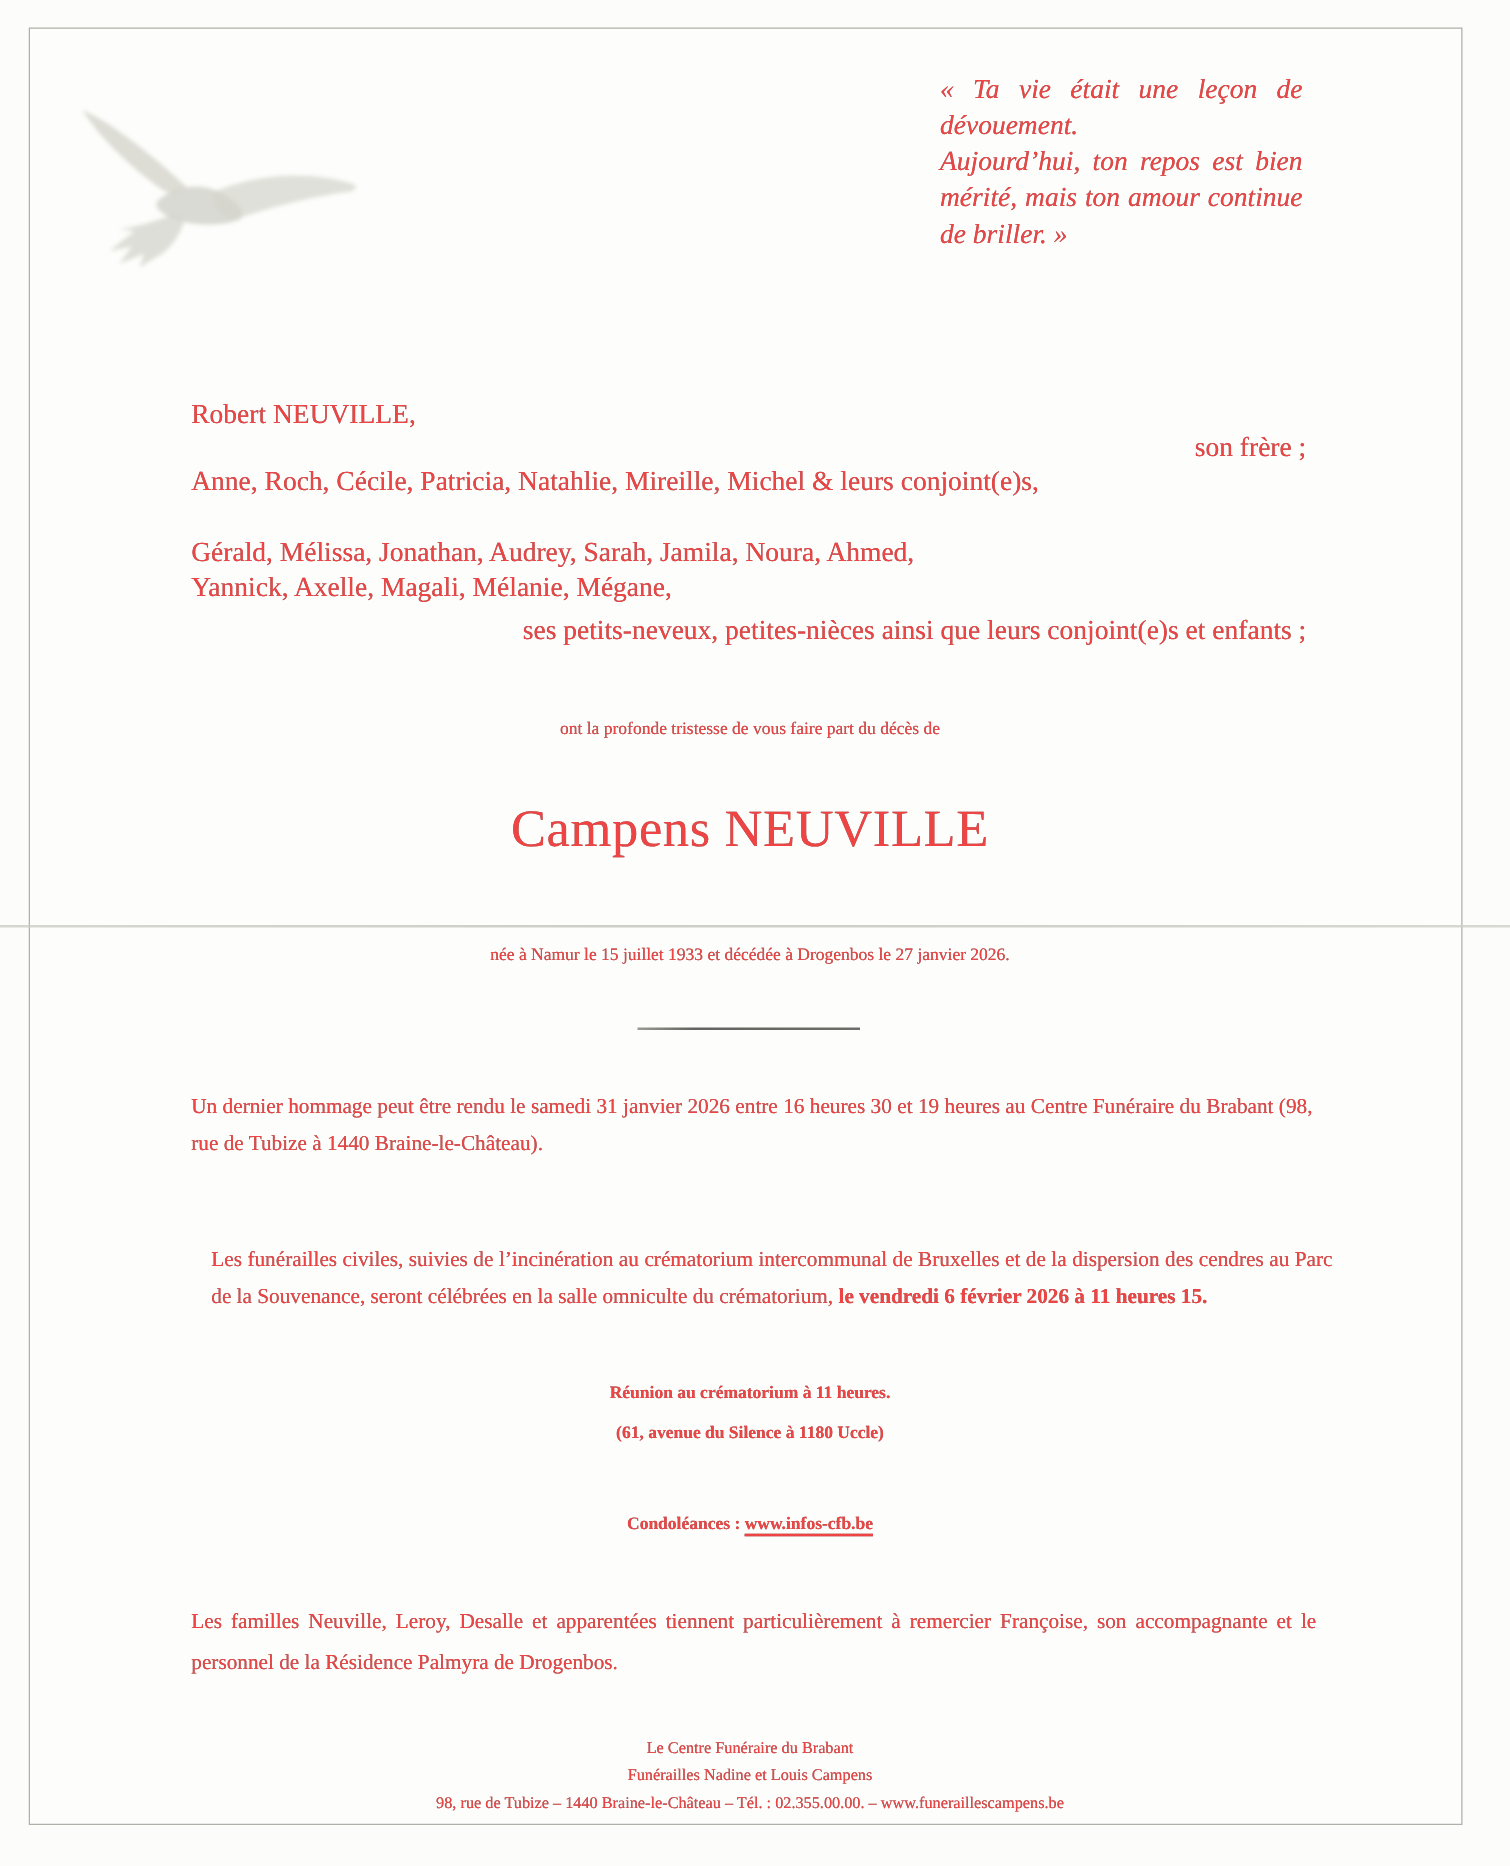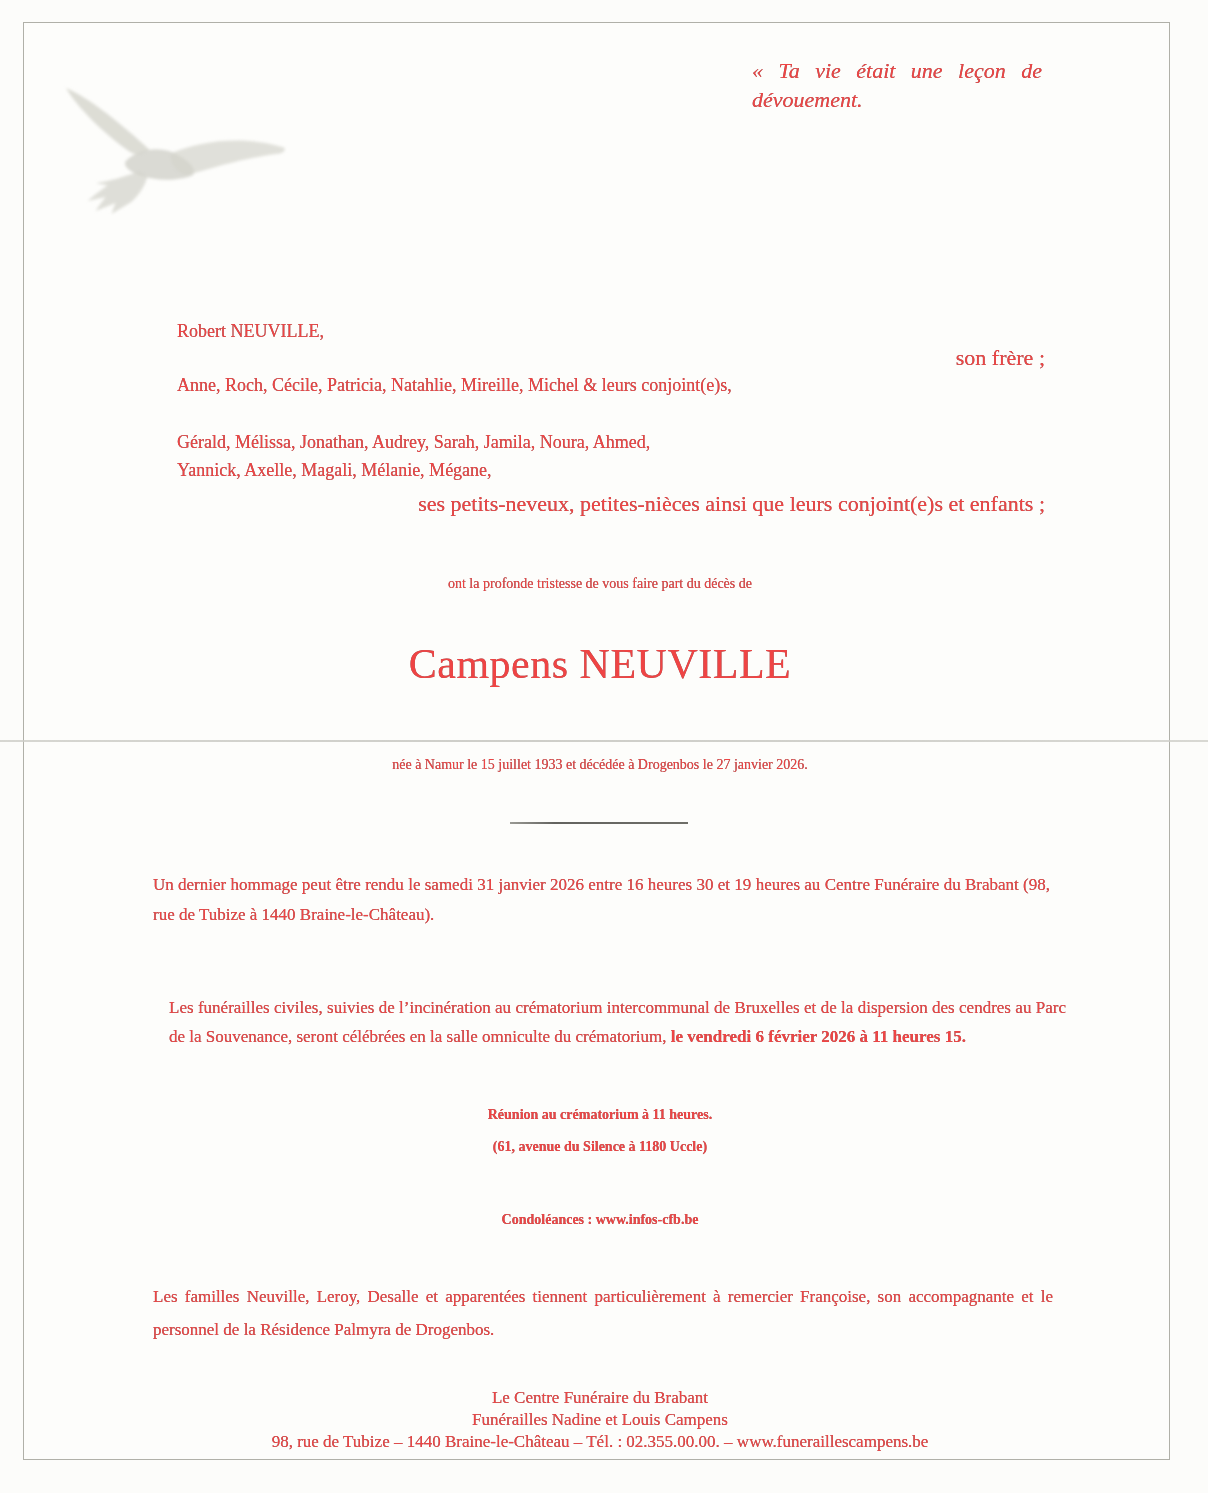--- a/index.html
+++ b/index.html
@@ -43,24 +43,23 @@
     left: 752px; top: 56px;
     width: 290px;
     font-style: italic;
     font-size: 22px;
     line-height: 29px;
     text-align: justify;
   }
   .quote p { margin: 0; }
   .bodyline {
     position: absolute;
-    font-size: 18px;
+    font-size: 22px;
     line-height: 28px;
     white-space: nowrap;
-    margin-left: 24px;
   }
   .rightline {
     position: absolute;
     left: 153px;
     width: 892px;
     font-size: 22px;
     line-height: 28px;
     text-align: right;
     white-space: nowrap;
   }
@@ -84,29 +83,30 @@
     letter-spacing: 0.5px;
   }
   .divider {
     position: absolute;
     left: 510px; top: 822px;
     width: 178px; height: 2px;
     background: linear-gradient(to right, #9a9a94, #63635f 25%, #6e6e68);
   }
   .bold { font-weight: bold; }
   .url-underline {
+    text-decoration: underline;
     text-decoration-thickness: 2px;
     text-underline-offset: 4px;
   }
   .footerline {
     position: absolute;
     left: 24px;
     width: 1152px;
     text-align: center;
-    font-size: 17px;
+    font-size: 13px;
     line-height: 21px;
   }
 </style>
 </head>
 <body>
 
 <div class="scan">
 
   <div class="page-frame"></div>
 
@@ -119,20 +119,21 @@
     <g filter="url(#soft)" fill="#d4d4cc">
       <path d="M14 4 C38 14 72 42 98 66 C90 72 84 72 78 68 C52 50 26 24 14 4 Z" opacity="0.8"></path>
       <path d="M74 78 C88 64 112 62 128 72 C140 79 146 86 142 92 C128 98 104 98 88 92 C78 88 72 83 74 78 Z" opacity="0.85"></path>
       <path d="M88 88 C72 94 58 98 44 100 L56 102 C48 108 42 112 36 118 L54 114 C50 120 46 124 44 128 L64 120 C62 125 61 128 60 131 L80 119 C88 112 94 102 96 94 Z" opacity="0.75"></path>
       <path d="M120 70 C152 56 196 52 234 64 C236 66 234 69 230 70 C196 74 164 84 136 92 C126 90 118 80 120 70 Z" opacity="0.7"></path>
     </g>
   </svg>
 
   <div class="quote">
     <p>« Ta vie était une leçon de dévouement.</p>
+    <p>Aujourd’hui, ton repos est bien mérité, mais ton amour continue de briller. »</p>
   </div>
 
   <div class="bodyline" style="left:153px; top:317px;">Robert NEUVILLE,</div>
   <div class="rightline" style="top:344px;">son frère ;</div>
   <div class="bodyline" style="left:153px; top:371px;">Anne, Roch, Cécile, Patricia, Natahlie, Mireille, Michel &amp; leurs conjoint(e)s,</div>
   <div class="bodyline" style="left:153px; top:428px;">Gérald, Mélissa, Jonathan, Audrey, Sarah, Jamila, Noura, Ahmed,</div>
   <div class="bodyline" style="left:153px; top:456px;">Yannick, Axelle, Magali, Mélanie, Mégane,</div>
   <div class="rightline" style="top:490px;">ses petits-neveux, petites-nièces ainsi que leurs conjoint(e)s et enfants ;</div>
 
   <div class="centerline" style="top:570px;">ont la profonde tristesse de vous faire part du décès de</div>

